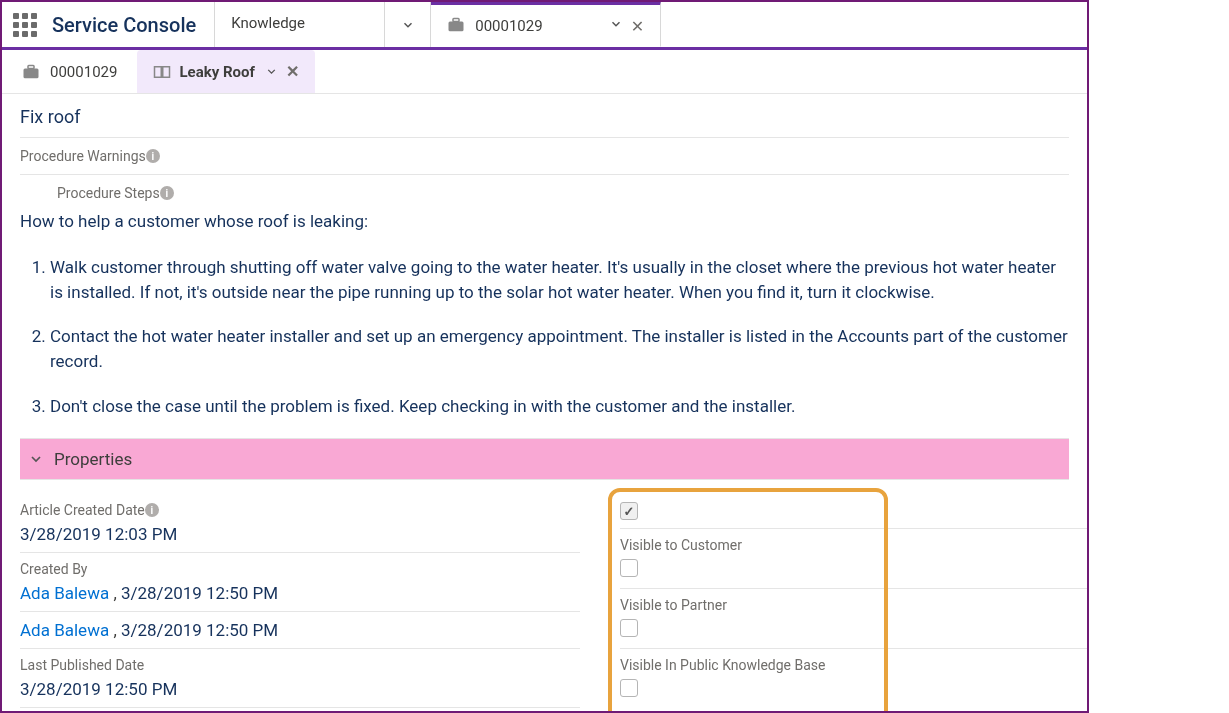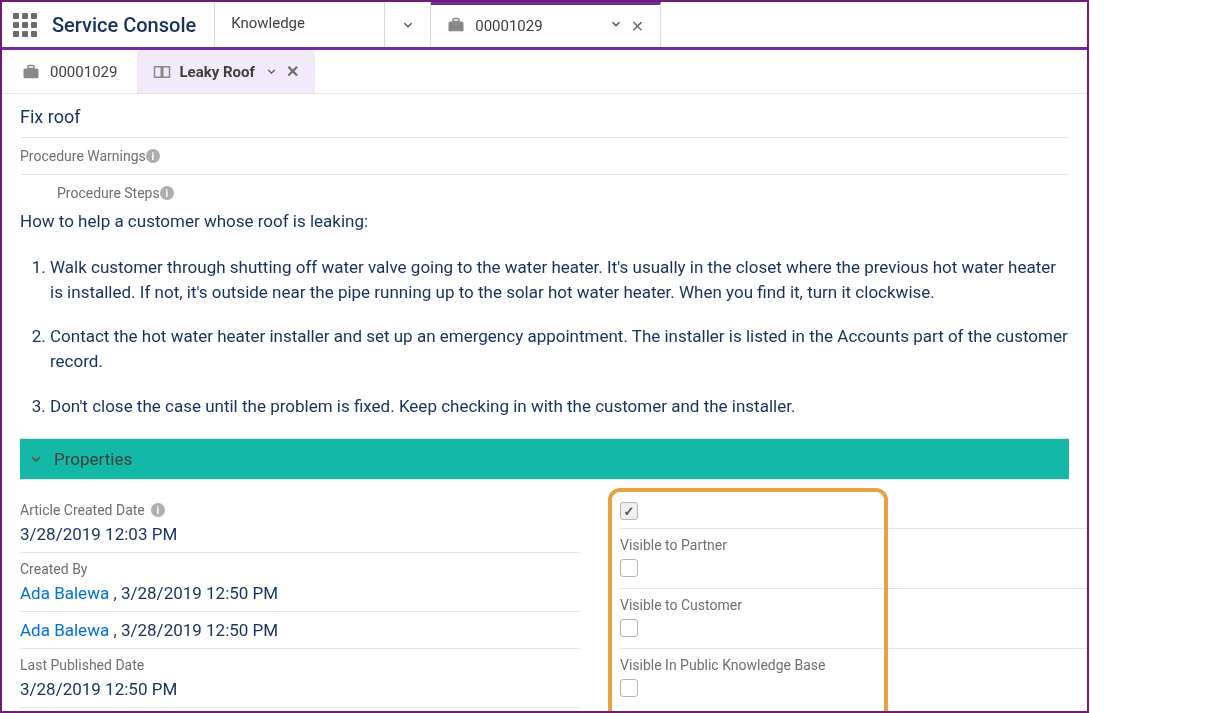--- a/index.html
+++ b/index.html
@@ -32,25 +32,25 @@
   .content { padding: 10px 18px 0 18px; }
   .fix-title { font-size:18px; color:#16325c; padding: 2px 0 10px 0; border-bottom:1px solid #e5e5e5; }
   .section-label { display:flex; align-items:center; color:#706e6b; font-size:14px; padding: 10px 0; border-bottom:1px solid #e5e5e5; }
   .section-label.nb { border-bottom:none; padding-bottom:4px;margin-left:37px; }
   .info-icon { width:14px; height:14px; border-radius:50%; background:#b0adab; color:#fff; font-size:10px; font-weight:bold; display:inline-flex; align-items:center; justify-content:center; }
   .proc-intro { font-size:17px; color:#16325c; padding: 6px 0 4px 0; }
   ol.steps { padding-left: 30px; font-size:17px; color:#16325c; }
   ol.steps li { margin: 20px 0; line-height:1.45; }
 
   
-  .props-header { display:flex; align-items:center; gap:10px; background:#14b8a6; border-top:1px solid #e5e5e5; border-bottom:1px solid #e5e5e5; padding:10px 8px; margin-top:14px; font-size:17px; color:#3e3e3c; }
+  .props-header { display:flex; align-items:center; gap:10px; background:#f9a8d4; border-top:1px solid #e5e5e5; border-bottom:1px solid #e5e5e5; padding:10px 8px; margin-top:14px; font-size:17px; color:#3e3e3c; }
   .props-grid { display:grid; grid-template-columns: 560px 560px; gap: 0 40px; margin-top: 14px; position:relative; }
   .field { border-bottom:1px solid #e5e5e5; padding: 8px 0 8px 0; }
   .field-noborder { padding:8px 0; }
-  .f-label { font-size:14px; color:#706e6b; display:flex; align-items:center; gap:6px; margin-bottom:6px; }
+  .f-label { font-size:14px; color:#706e6b; display:flex; align-items:center; margin-bottom:6px; }
   .f-value { font-size:17px; color:#16325c; }
   .f-value a { color:#0070d2; text-decoration:none; }
   .f-value .sep { color:#3e3e3c; }
   .chk { width:18px; height:18px; border:1px solid #b5b5b5; border-radius:3px; display:inline-flex; align-items:center; justify-content:center; background:#fff; }
   .chk.checked { background:#f0f0f0; }
   .chk.checked::after { content:'✓'; font-size:13px; color:#555; font-weight:bold; }
 
   
   .highlight-box { position:absolute; border:4px solid #e8a33d; border-radius:12px; pointer-events:none; }
 
@@ -176,27 +176,27 @@
           <div class="f-value">3/28/2019 12:50 PM</div>
         </div>
       </div>
 
       <div style="position:relative;">
         <div class="field">
           <div class="chk checked"></div>
         </div>
         <div class="field">
           <div class="f-label">
+              <span>Visible to Customer</span>
+            </div>
+          <div class="chk"></div>
+        </div>
+        <div class="field">
+          <div class="f-label">
               <span>Visible to Partner</span>
-            </div>
-          <div class="chk"></div>
-        </div>
-        <div class="field">
-          <div class="f-label">
-              <span>Visible to Customer</span>
             </div>
           <div class="chk"></div>
         </div>
         <div class="field-noborder">
           <div class="f-label">
               <span>Visible In Public Knowledge Base</span>
             </div>
           <div class="chk"></div>
         </div>
         <div class="highlight-box" style="left:-12px; top:-6px; width:280px; height:256px;"></div>

